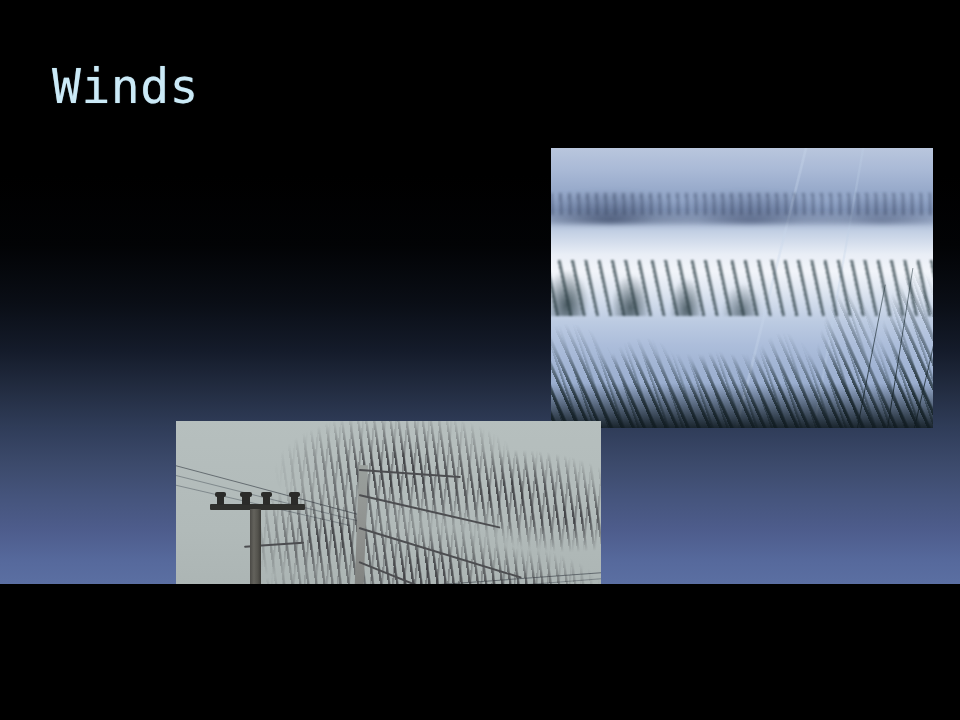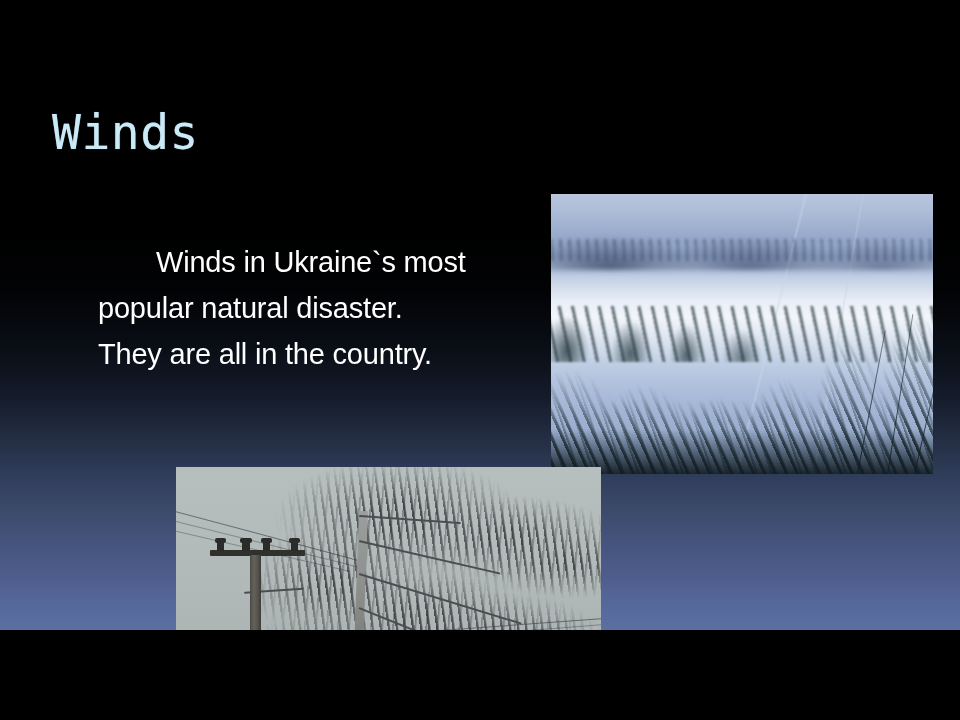--- a/index.html
+++ b/index.html
@@ -23,21 +23,20 @@
         #141b2a 60%,
         #232d42 67%,
         #2f3c58 73%,
         #3b496a 79%,
         #45547c 85%,
         #4e5d8d 91%,
         #56699c 96%,
         #5b6fa2 100%);
     font-family:"Liberation Sans", sans-serif;
     overflow:hidden;
-    margin-top:46px;
   }
 
   
   #title {
     position:absolute;
     left:52px; top:58px;
     font-family:"DejaVu Sans Mono", monospace;
     font-size:48px;
     line-height:56px;
     letter-spacing:0.5px;
@@ -248,21 +247,20 @@
     background:linear-gradient(to top, rgba(120,126,124,.85), rgba(150,156,154,0));
   }
 </style>
 </head>
 <body>
 
 <div id="slide">
 
   <div id="title">Winds</div>
 
-  <div id="body-text">Winds in Ukraine`s most popular natural disaster. They are all in the country.</div>
 
   <div id="photo-windy-field" class="photo">
     <div class="ridge-far"></div>
     <div class="ridge-scrub"></div>
     <div class="midtrees"></div>
     <div class="fg-trees"></div>
     <div class="tall-tree" style="left:80%;height:52%;transform:rotate(11deg);"></div>
     <div class="tall-tree" style="left:88%;height:58%;transform:rotate(9deg);"></div>
     <div class="tall-tree" style="left:95%;height:46%;transform:rotate(13deg);"></div>
     <div class="darkbase"></div>

